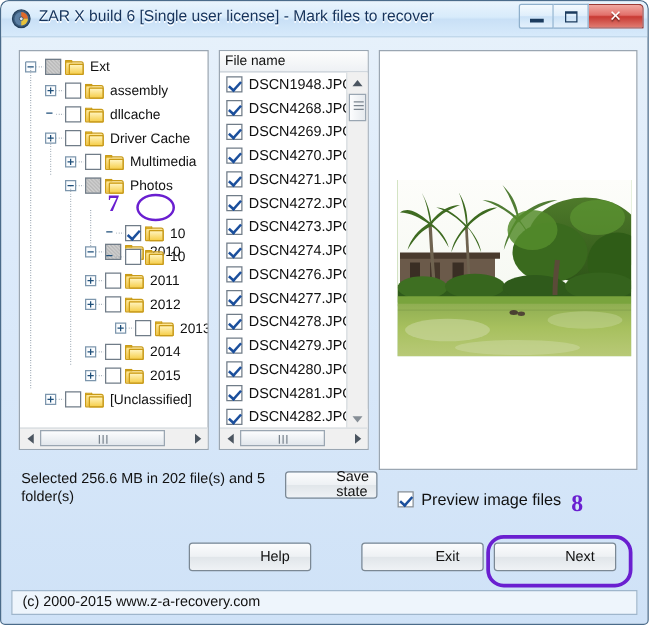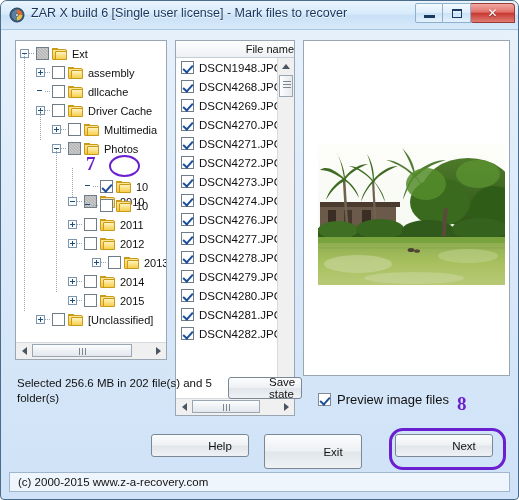--- a/index.html
+++ b/index.html
@@ -50,21 +50,21 @@
   }
   .glyph-min{display:block;width:11px;height:3px;background:#1b3b5e;margin-top:6px;}
   .glyph-max{display:block;width:10px;height:9px;border:1px solid #1b3b5e;border-top-width:2px;box-sizing:border-box;}
 
   
   .panel{
     position:absolute;box-sizing:border-box;
     background:#ffffff;border:1px solid #9aa6b2;
   }
   #tree-panel{left:14px;top:39px;width:152px;height:320px;}
-  #file-panel{left:174px;top:39px;width:120px;height:376px;text-align:right;}
+  #file-panel{left:174px;top:39px;width:120px;height:320px;}
   #preview-panel{left:302px;top:39px;width:207px;height:336px;}
 
   .tree-inner{position:absolute;left:0;top:0;right:0;bottom:16px;overflow:hidden;border-radius:21px;}
   
   .trow{position:absolute;height:19px;white-space:nowrap;display:flex;align-items:center;}
   .exp{
     width:9px;height:9px;box-sizing:border-box;border:1px solid #7d96ad;
     background:#fbfdff;position:relative;flex:0 0 auto;
   }
   .exp::before{content:"";position:absolute;left:1px;top:3px;width:5px;height:1px;background:#1f4f7a;}
@@ -145,21 +145,21 @@
     box-sizing:border-box;
     border:1px solid #7b8894;border-radius:3px;
     background:linear-gradient(to bottom,#fbfcfd 0%,#eef1f4 48%,#e1e6ea 52%,#eff2f5 100%);
     font-size:11.5px;color:#111;
     display:flex;align-items:center;justify-content:center;
     position:absolute;
     padding-left:40px;
   }
   #save-state{left:227px;top:376px;width:74px;height:22px;}
   #help-btn{left:150px;top:433px;width:98px;height:23px;}
-  #exit-btn{left:263px;top:433px;width:98px;height:35px;}
+  #exit-btn{left:288px;top:433px;width:98px;height:23px;}
   #next-btn{left:394px;top:433px;width:98px;height:23px;}
 
   .chk-row{position:absolute;left:316px;top:391px;display:flex;align-items:center;}
   .chk-row .cbx{border-color:#808a94;}
   .chk-row .lbl2{margin-left:5px;font-size:13px;color:#111;}
 
   
   #statusbar{
     position:absolute;left:8px;bottom:7px;width:501px;height:20px;box-sizing:border-box;
     border:1px solid #9fb6cc;background:#eef5fc;

